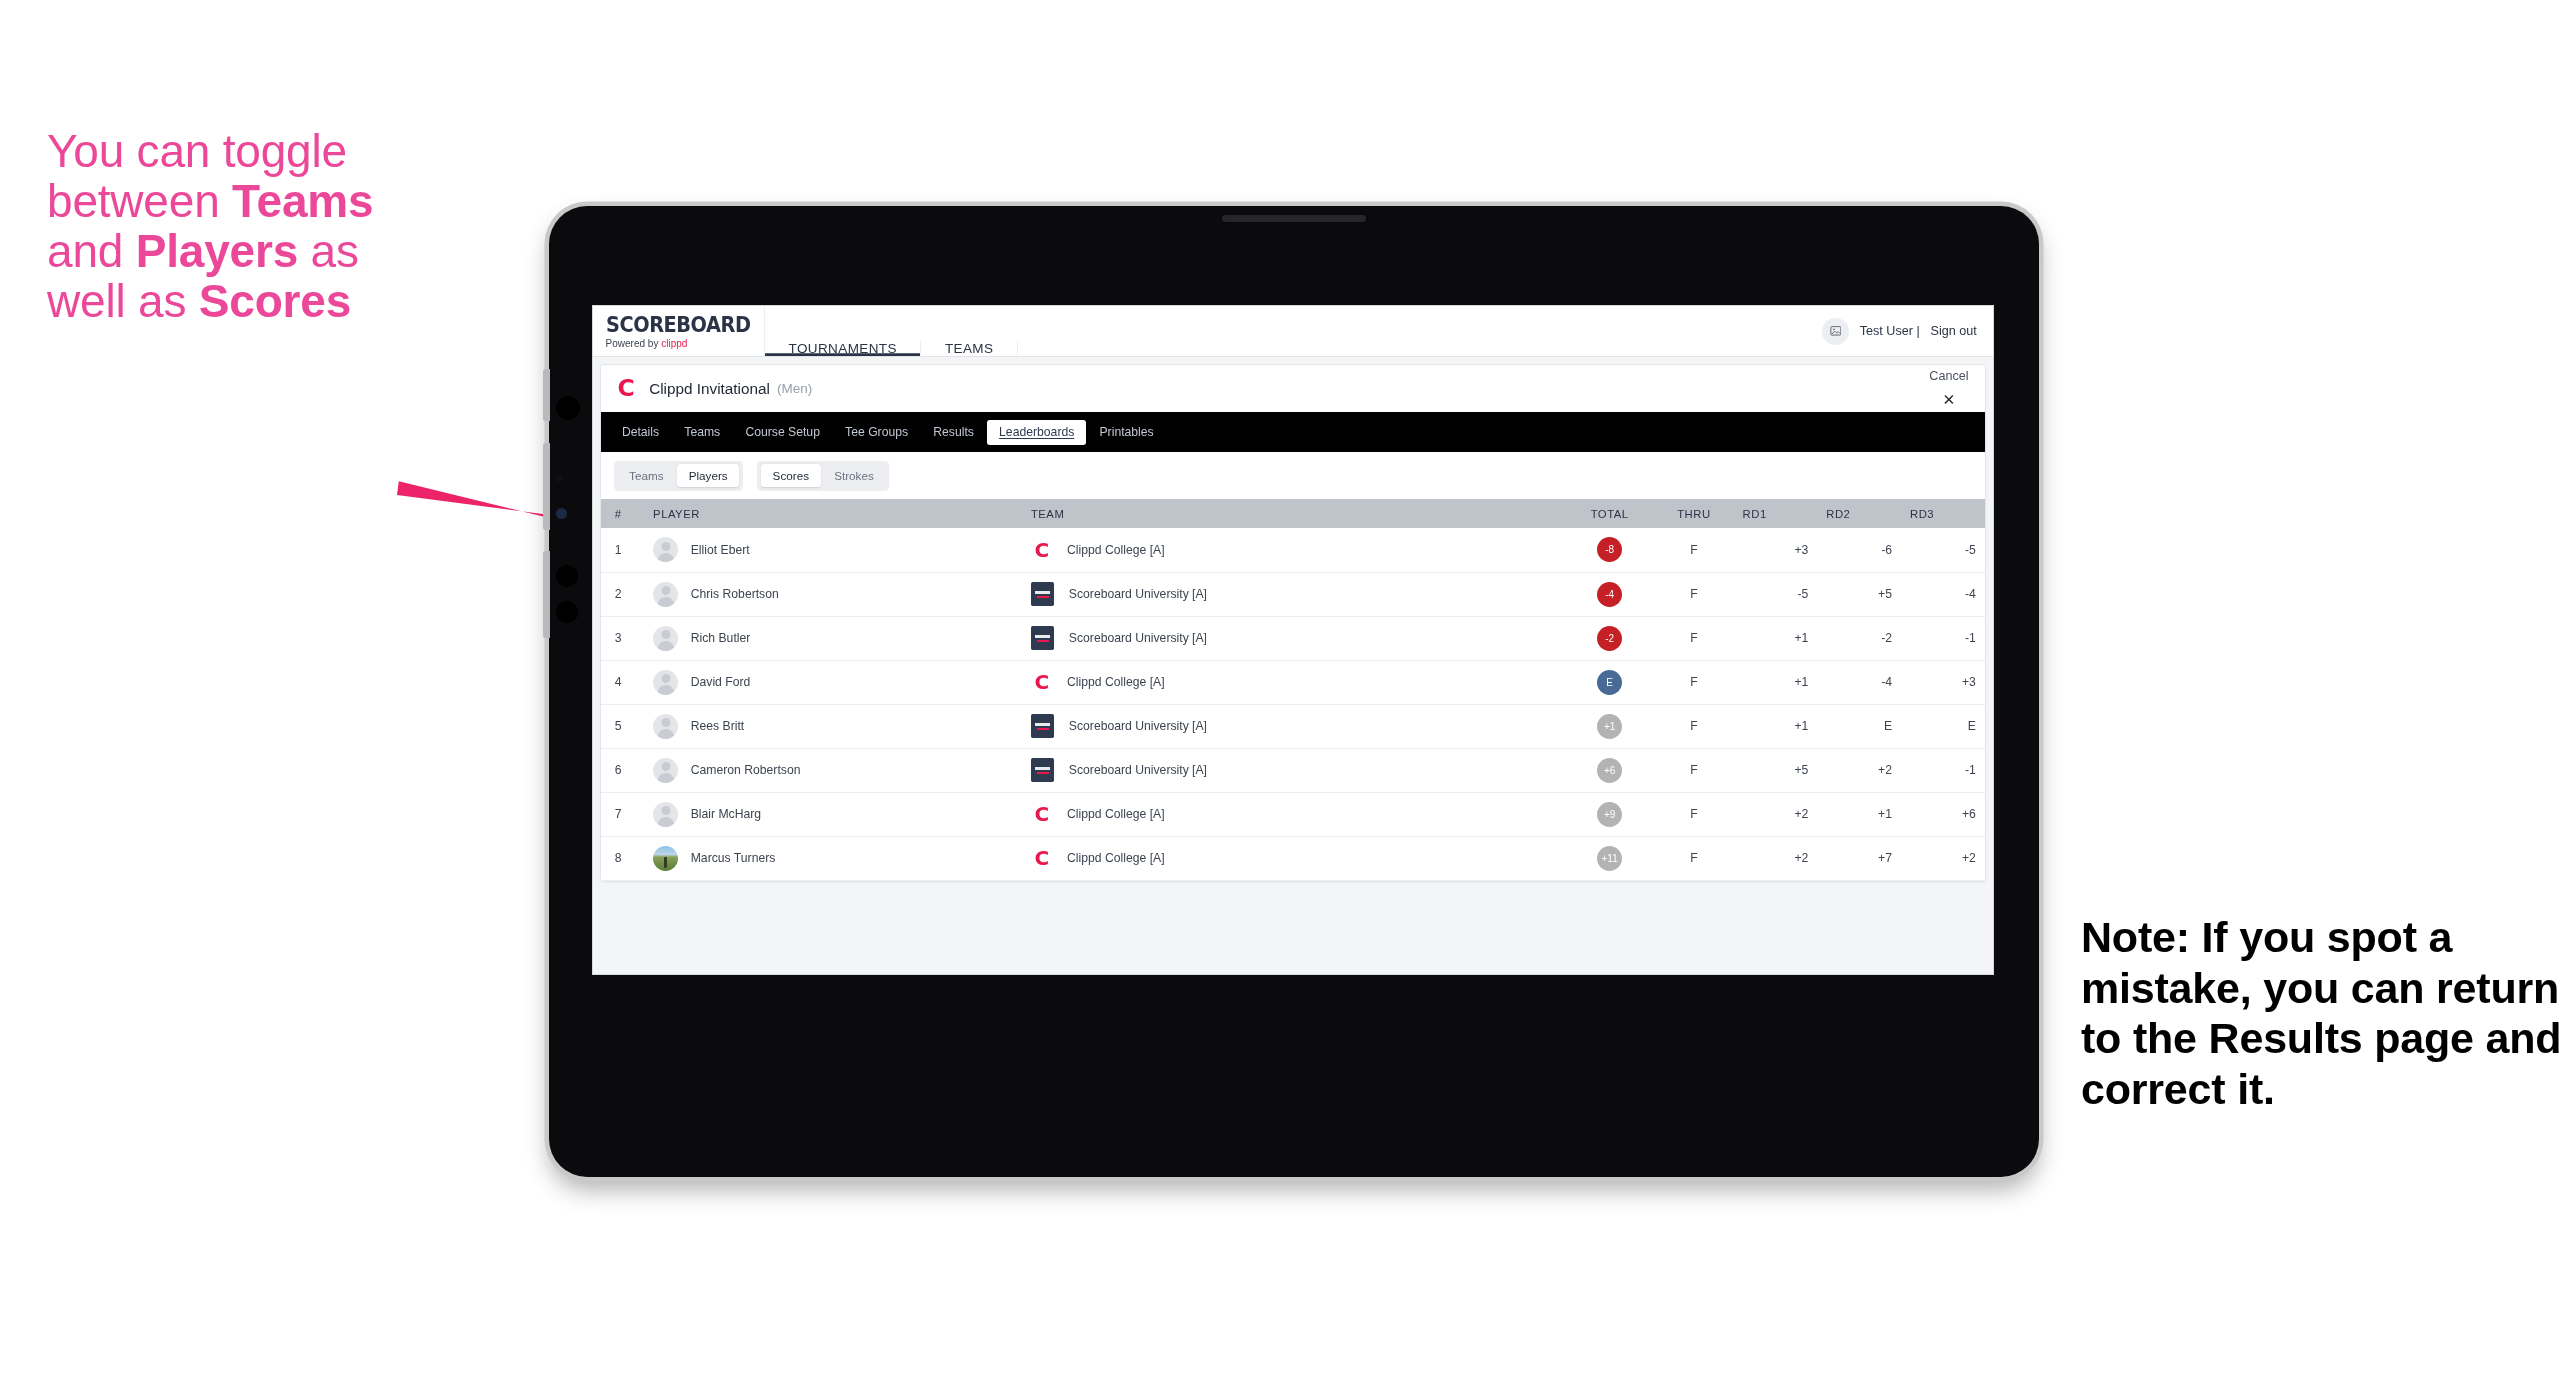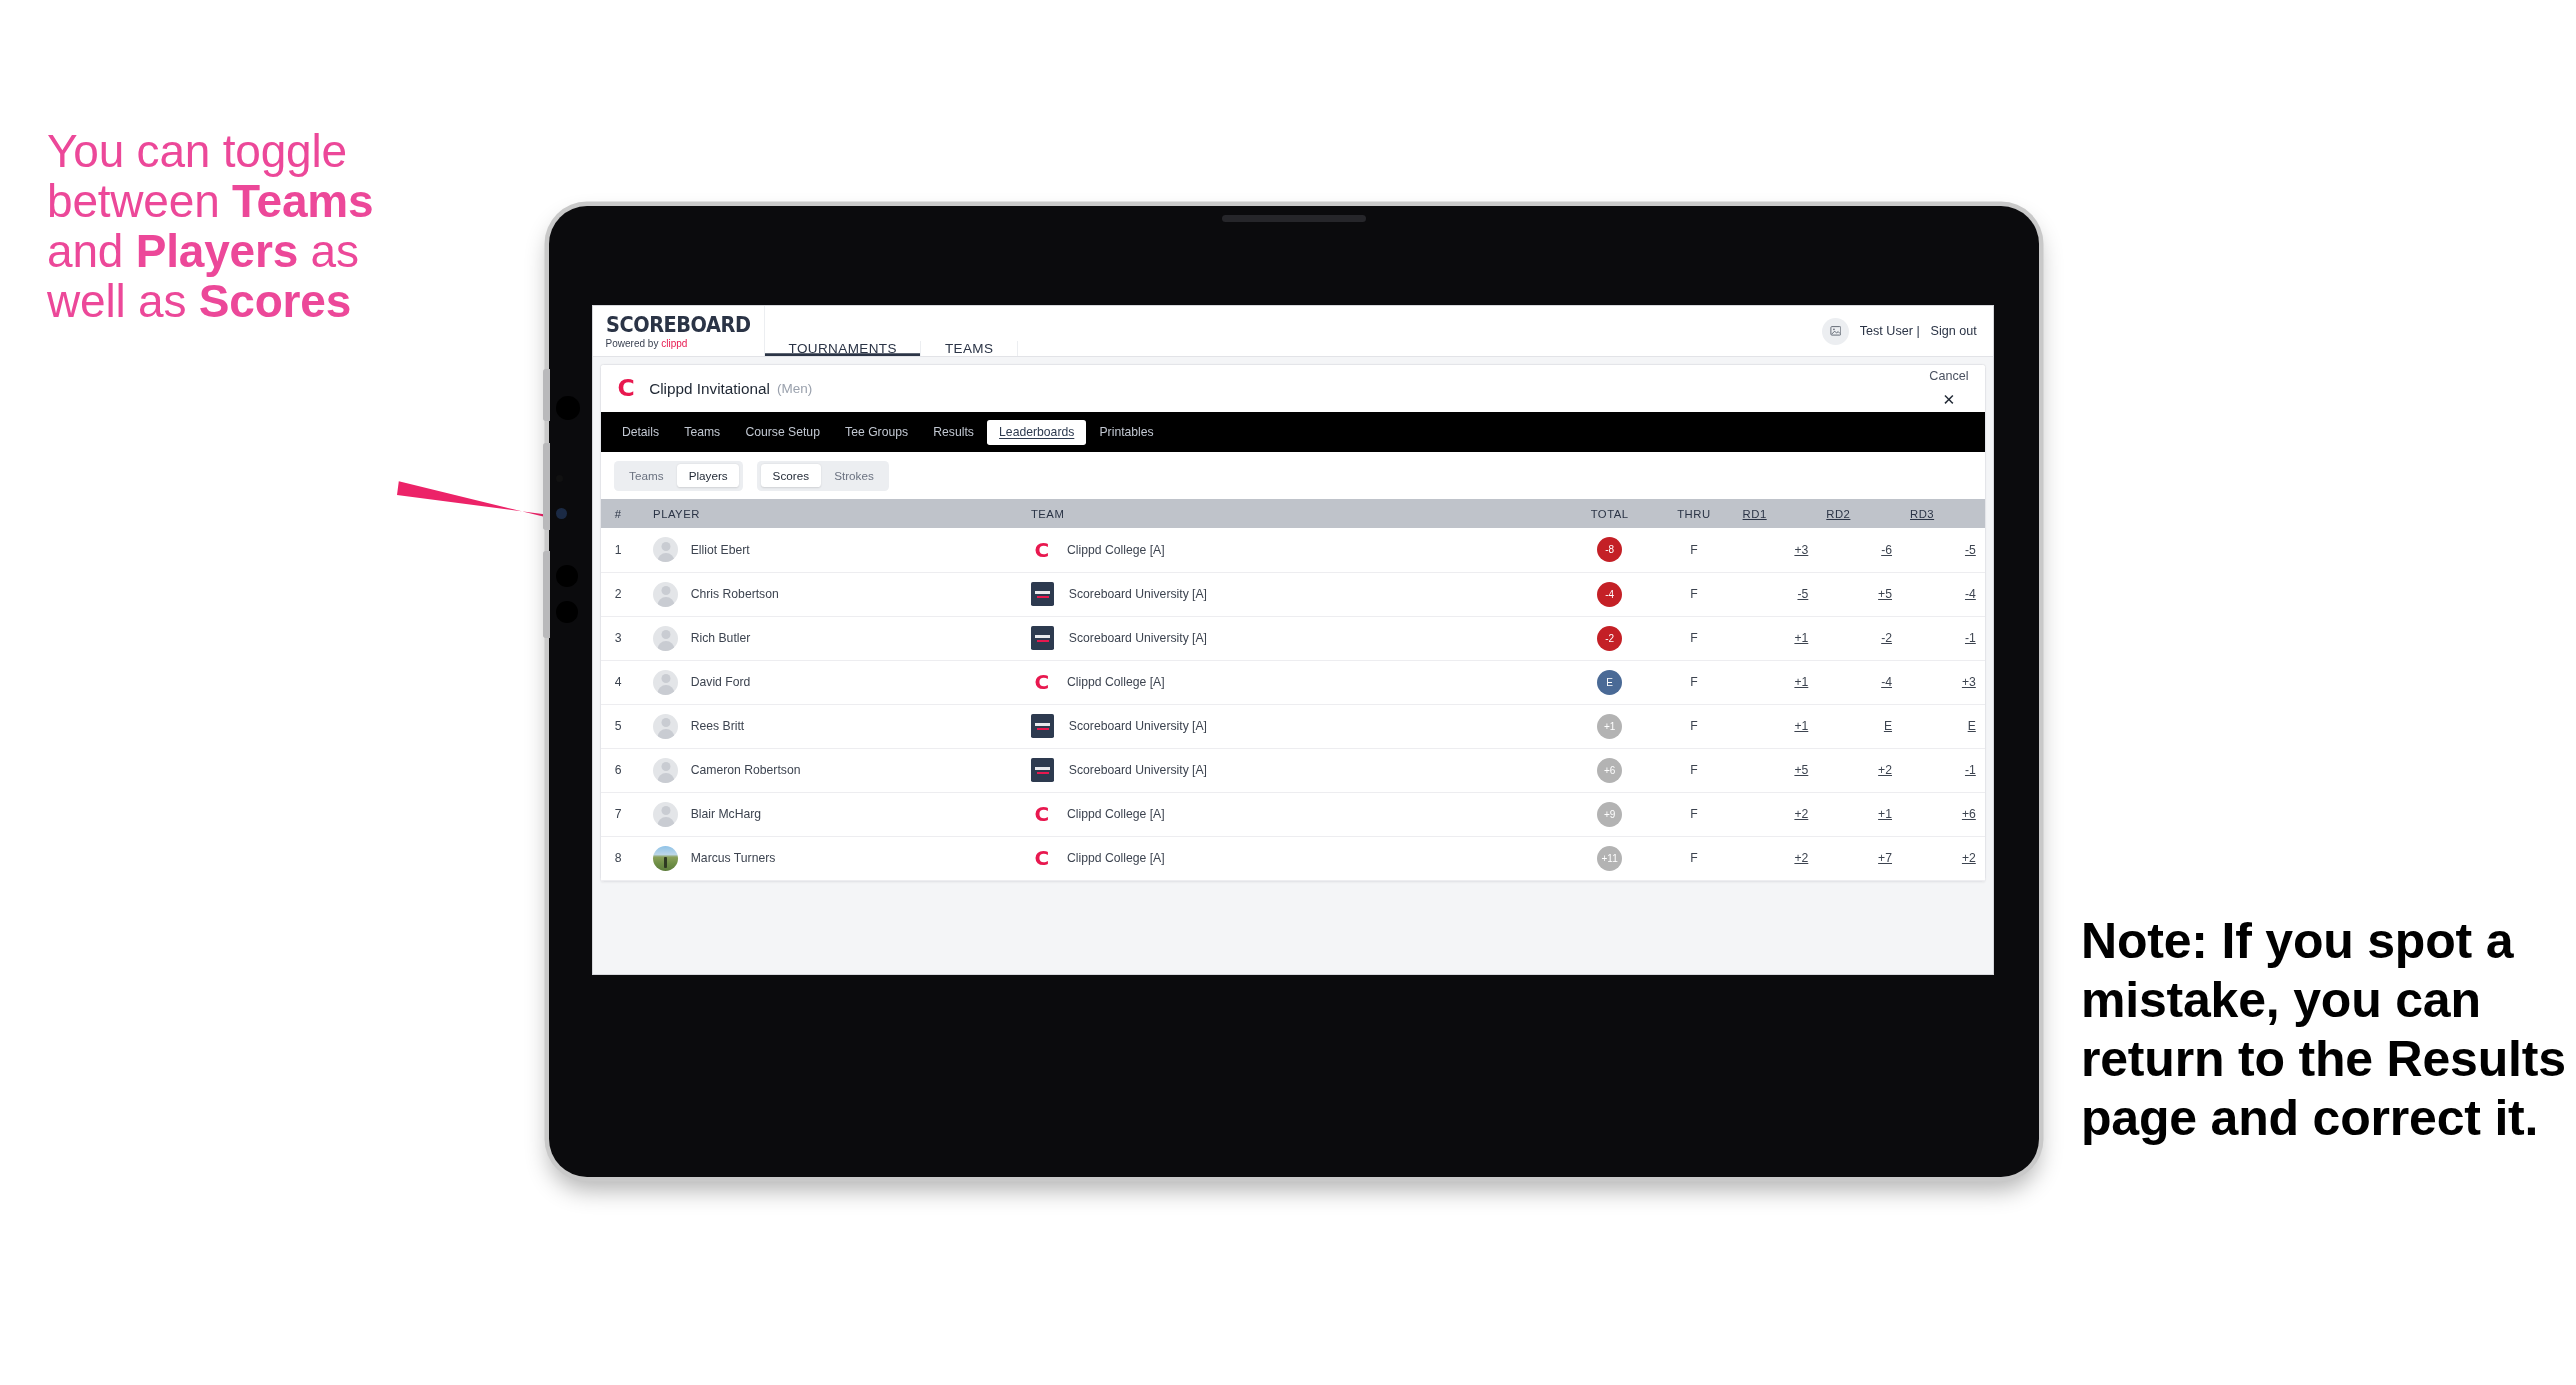--- a/index.html
+++ b/index.html
@@ -15,21 +15,21 @@
   .annot-left {
     position: absolute; left: 47px; top: 126px; width: 470px;
     font-size: 46px; line-height: 1.09; color: #ec4899;
     letter-spacing: -0.2px;
   }
   .annot-left b { font-weight: 700; }
 
   
   .annot-right {
     position: absolute; left: 2081px; top: 912px; width: 492px;
-    font-size: 50px; line-height: 1.18; color: #000; font-weight: 700;
+    font-size: 43px; line-height: 1.18; color: #000; font-weight: 700;
     letter-spacing: -0.2px;
   }
 
   
   .arrow-svg { position: absolute; left: 397px; top: 465px; width: 271px; height: 95px; }
 
   
   .tablet {
     position: absolute; left: 549px; top: 206px;
     width: 1490px; height: 971px;
@@ -152,21 +152,21 @@
   }
   .tbl tbody td {
     height: 44px; font-size: 12.2px; color: #3d4450;
     border-bottom: 0.9px solid #ededf0; padding: 0 9px; vertical-align: middle;
   }
   .col-rank { width: 40px; text-align: center !important; padding-left: 0 !important; }
   .col-player { width: 352px; }
   .col-team { width: 506px; }
   .col-total { width: 83px; text-align: center !important; }
   .col-thru { width: 74px; text-align: center !important; }
-  .col-rd { width: 78px; text-align: right; text-decoration: underline; }
+  .col-rd { width: 78px; text-align: right; }
 
   .player-cell { display: flex; align-items: center; gap: 12.6px; }
   .pav {
     width: 25px; height: 25px; border-radius: 50%; background: #e3e5e8;
     position: relative; overflow: hidden; flex: none;
   }
   .pav .head {
     position: absolute; left: 50%; top: 4.5px; transform: translateX(-50%);
     width: 9px; height: 9px; border-radius: 50%; background: #c9ccd2;
   }

